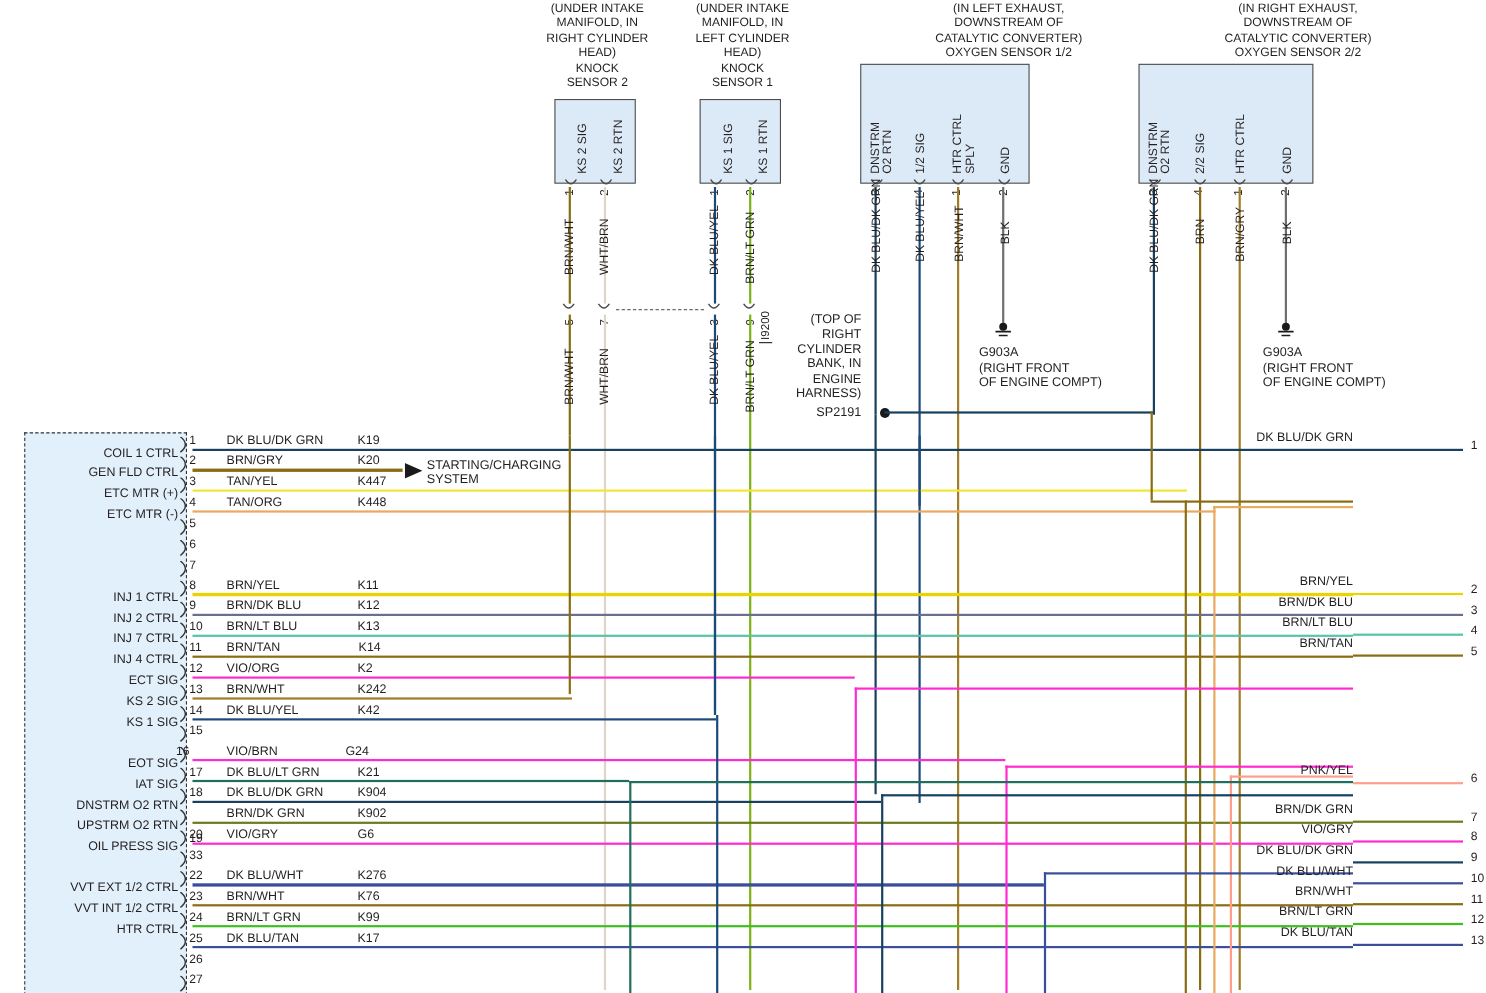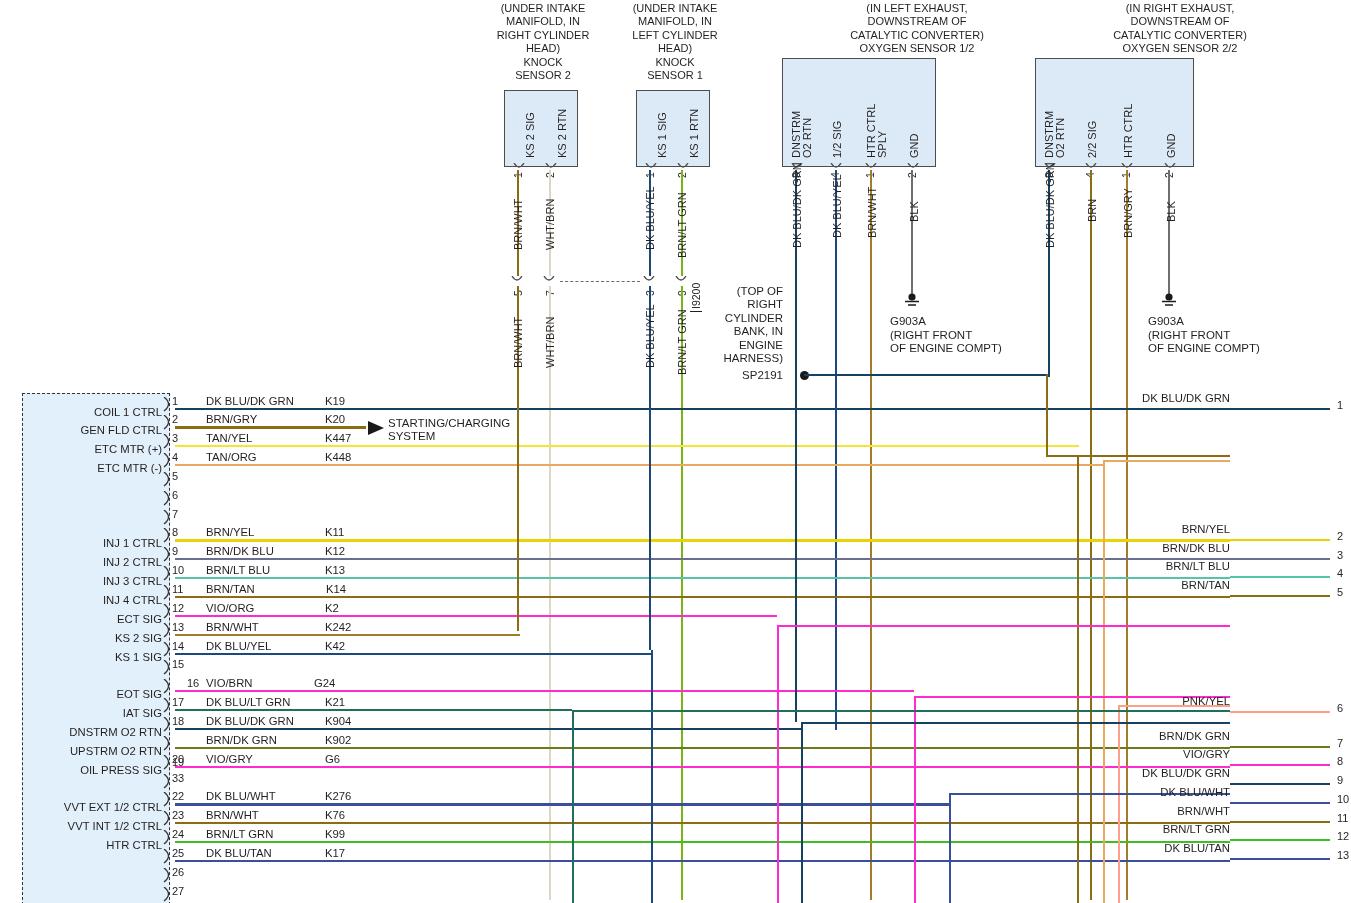--- a/index.html
+++ b/index.html
@@ -258,21 +258,21 @@
       </svg></div>
     <div class="pn" style="left: 172px; top: 545.3px;">9</div>
     <div class="pinlbl" style="left: 20px; top: 556.3px; width: 142px;">INJ 2 CTRL</div>
     <div class="wc" style="left: 206px; top: 545.3px;">BRN/DK BLU</div>
     <div class="kn" style="left: 325px; top: 545.3px;">K12</div>
     <div class="wire hw" style="left: 175px; top: 558.3px; width: 1055px; background: rgb(107, 111, 143);"></div>
     <div class="abs" style="left: 163px; top: 566.15px; width: 12px; height: 15px;"><svg width="12" height="15">
         <path d="M1,0 q9,7 0,14" fill="none" stroke="#333" stroke-width="1.3"></path>
       </svg></div>
     <div class="pn" style="left: 172px; top: 564.15px;">10</div>
-    <div class="pinlbl" style="left: 20px; top: 575.15px; width: 142px;">INJ 3 CTRL</div>
+    <div class="pinlbl" style="left: 20px; top: 575.15px; width: 142px;">INJ 7 CTRL</div>
     <div class="wc" style="left: 206px; top: 564.15px;">BRN/LT BLU</div>
     <div class="kn" style="left: 325px; top: 564.15px;">K13</div>
     <div class="wire hw" style="left: 175px; top: 577.15px; width: 1055px; background: rgb(87, 195, 167);"></div>
     <div class="abs" style="left: 163px; top: 585px; width: 12px; height: 15px;"><svg width="12" height="15">
         <path d="M1,0 q9,7 0,14" fill="none" stroke="#333" stroke-width="1.3"></path>
       </svg></div>
     <div class="pn" style="left: 172px; top: 583px;">11</div>
     <div class="pinlbl" style="left: 20px; top: 594px; width: 142px;">INJ 4 CTRL</div>
     <div class="wc" style="left: 206px; top: 583px;">BRN/TAN</div>
     <div class="kn" style="left: 326px; top: 583px;">K14</div>
@@ -301,21 +301,21 @@
     <div class="wc" style="left: 206px; top: 639.55px;">DK BLU/YEL</div>
     <div class="kn" style="left: 325px; top: 639.55px;">K42</div>
     <div class="wire hw" style="left: 175px; top: 652.55px; width: 476px; background: rgb(27, 74, 122);"></div>
     <div class="abs" style="left: 163px; top: 660.4px; width: 12px; height: 15px;"><svg width="12" height="15">
         <path d="M1,0 q9,7 0,14" fill="none" stroke="#333" stroke-width="1.3"></path>
       </svg></div>
     <div class="pn" style="left: 172px; top: 658.4px;">15</div>
     <div class="abs" style="left: 163px; top: 679.25px; width: 12px; height: 15px;"><svg width="12" height="15">
         <path d="M1,0 q9,7 0,14" fill="none" stroke="#333" stroke-width="1.3"></path>
       </svg></div>
-    <div class="pn" style="left: 187px; top: 677.25px;">16</div>
+    <div class="pn" style="left: 160px; top: 677.25px;">16</div>
     <div class="pinlbl" style="left: 20px; top: 688.25px; width: 142px;">EOT SIG</div>
     <div class="wc" style="left: 206px; top: 677.25px;">VIO/BRN</div>
     <div class="kn" style="left: 314px; top: 677.25px;">G24</div>
     <div class="wire hw" style="left: 175px; top: 690.25px; width: 739px; background: rgb(255, 43, 209);"></div>
     <div class="abs" style="left: 163px; top: 698.1px; width: 12px; height: 15px;"><svg width="12" height="15">
         <path d="M1,0 q9,7 0,14" fill="none" stroke="#333" stroke-width="1.3"></path>
       </svg></div>
     <div class="pn" style="left: 172px; top: 696.1px;">17</div>
     <div class="pinlbl" style="left: 20px; top: 707.1px; width: 142px;">IAT SIG</div>
     <div class="wc" style="left: 206px; top: 696.1px;">DK BLU/LT GRN</div>

